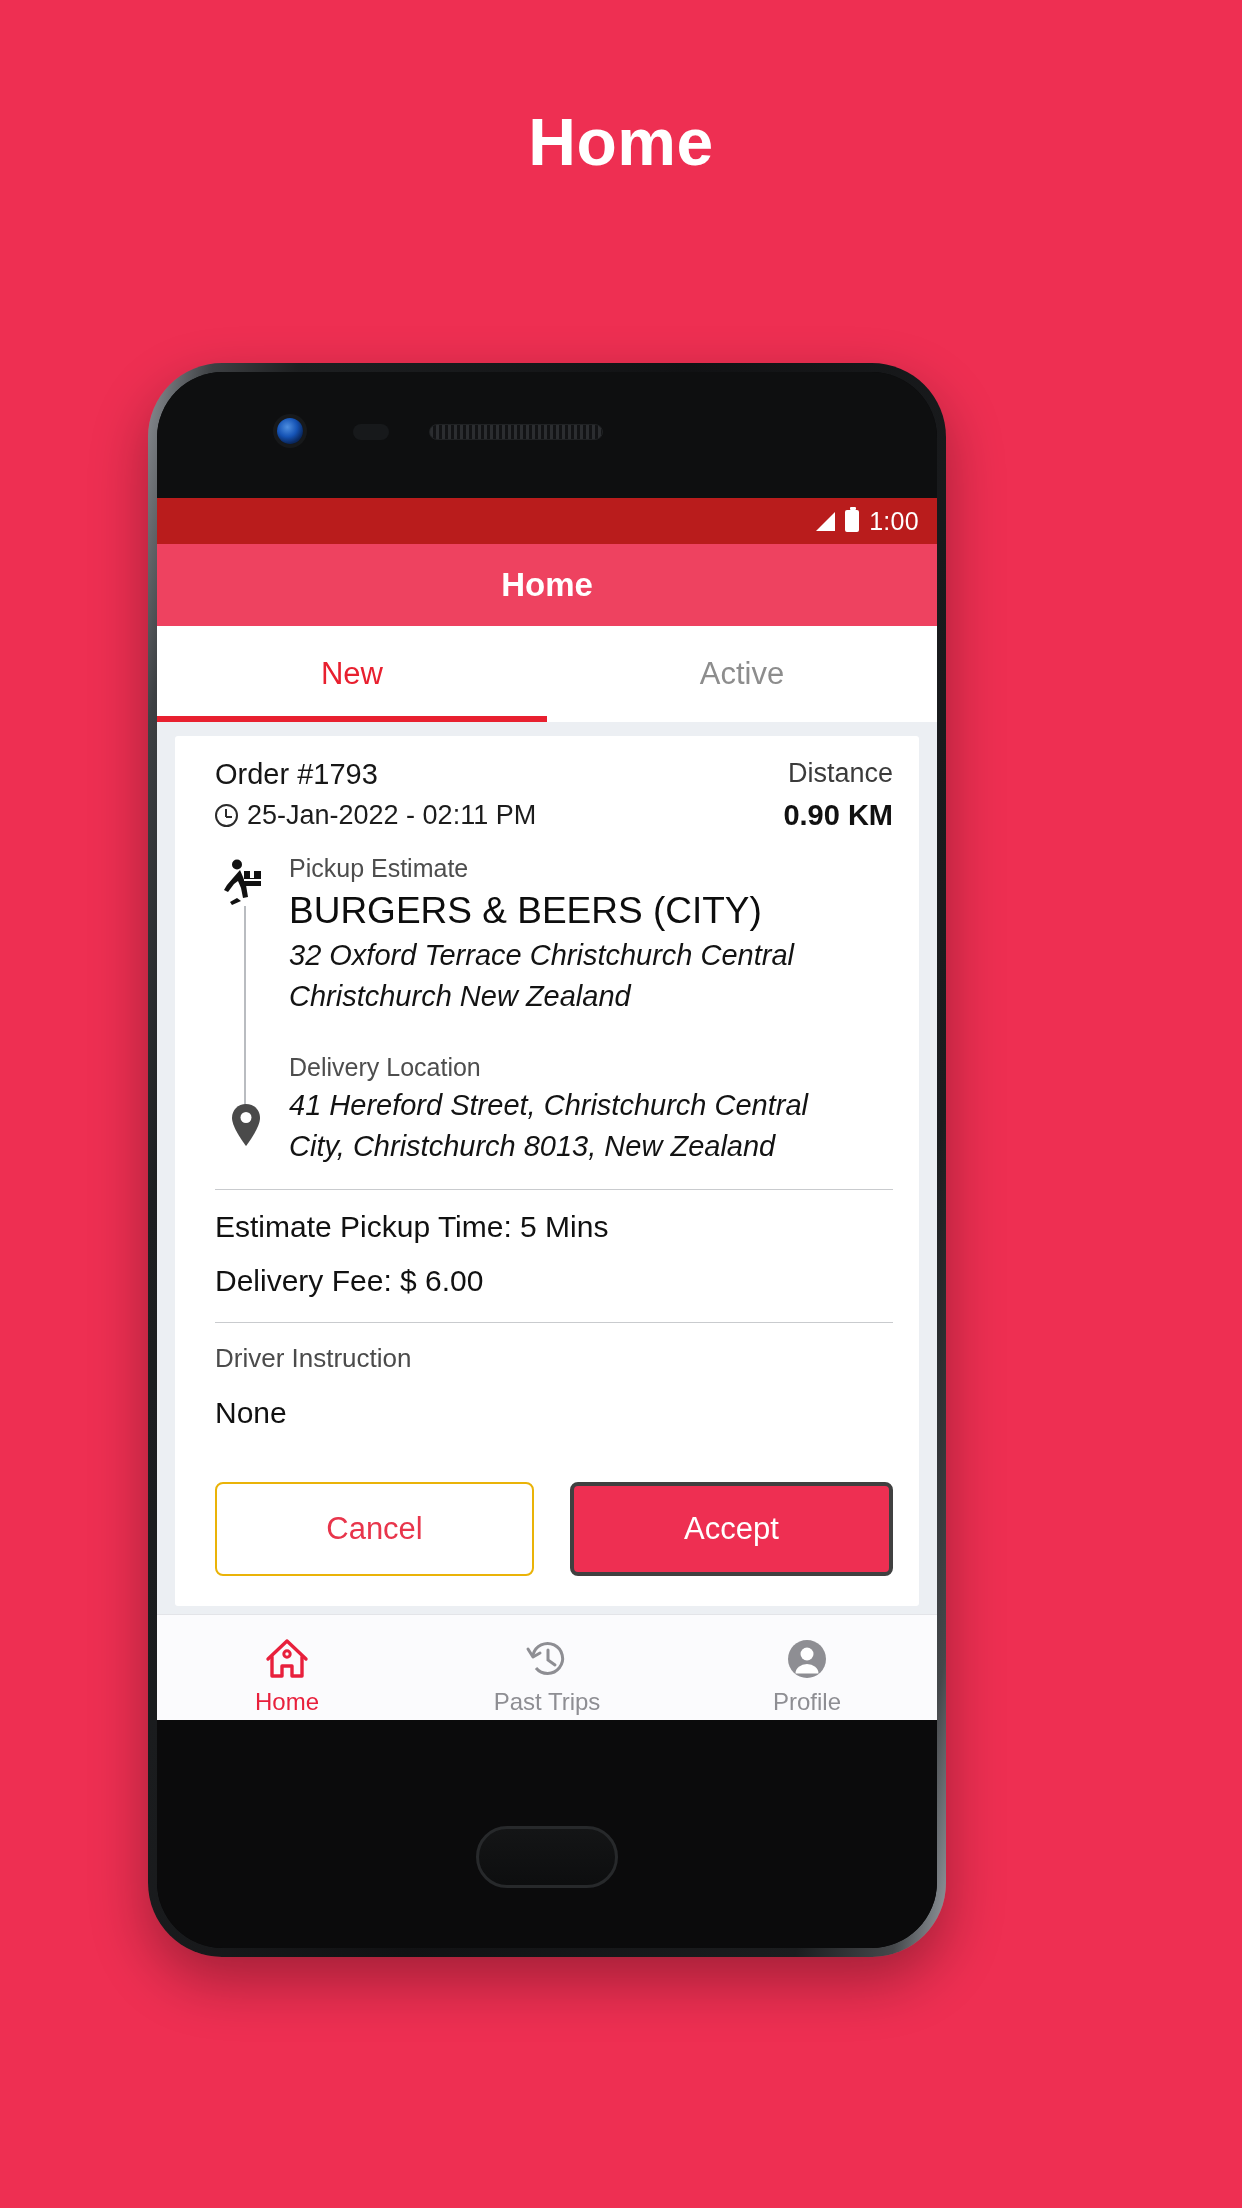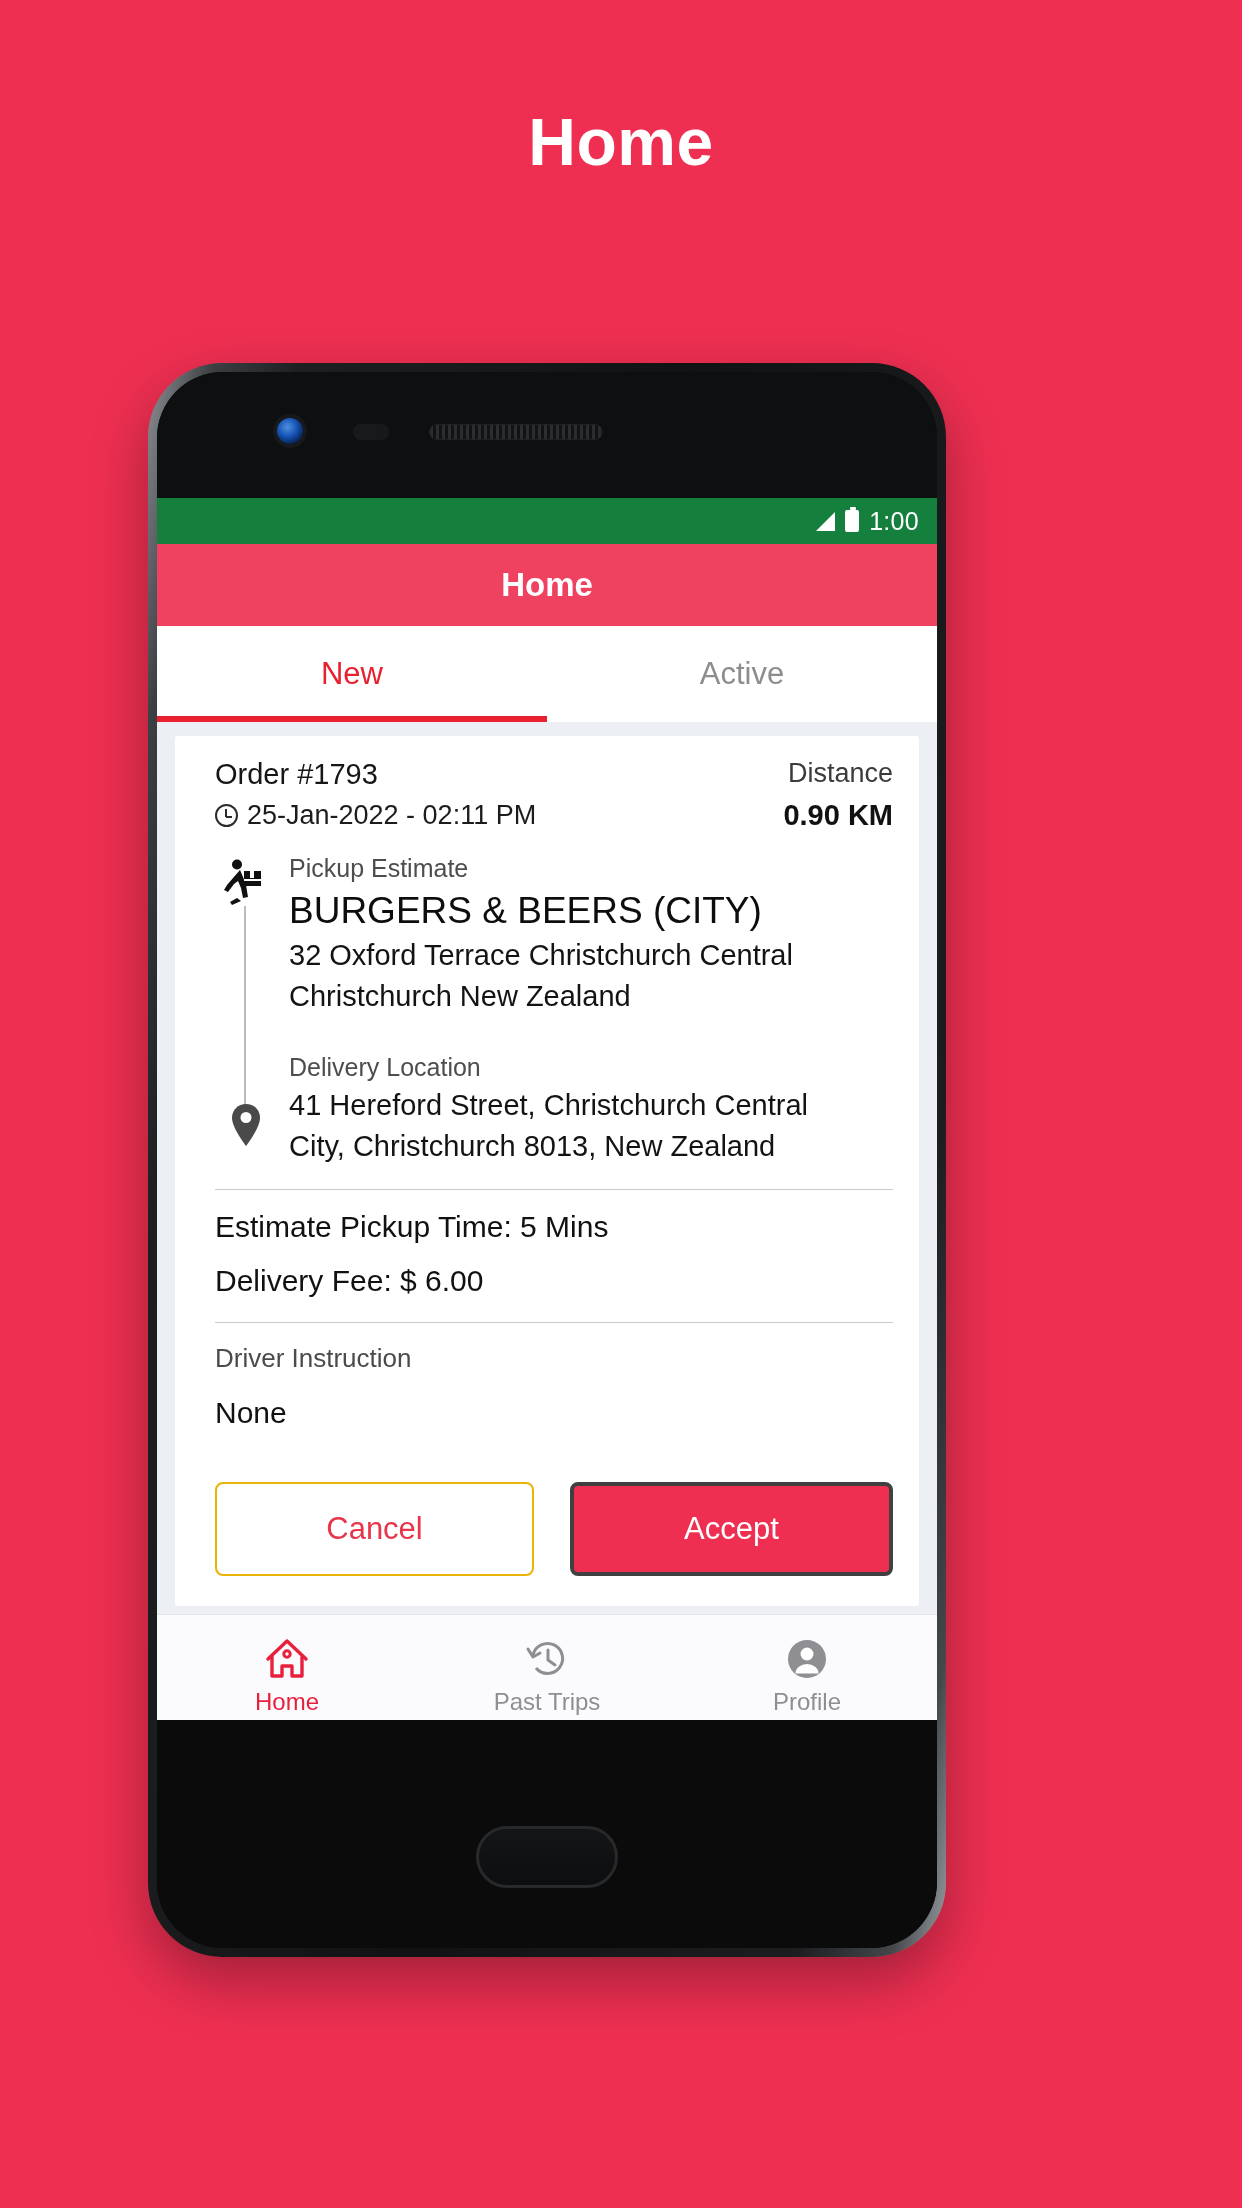--- a/index.html
+++ b/index.html
@@ -48,21 +48,21 @@
     background: radial-gradient(circle at 40% 35%, #4f8fe0 0%, #1553b5 42%, #0a2a63 70%, #06142e 100%);
     box-shadow: 0 0 0 4px #17191b; }
   .sensor { position:absolute; top:52px; left:196px; width:36px; height:16px; border-radius:8px; background:#17191b; }
   .earpiece { position:absolute; top:52px; left:272px; width:174px; height:16px; border-radius:8px;
     background: repeating-linear-gradient(90deg,#2b2d30 0 3px,#121315 3px 6px); border:1px solid #202224; }
 
   
   .screen { position:absolute; top:126px; left:0; width:100%; height:1240px; background:#ffffff; overflow:hidden; }
 
   
-  .statusbar { height:46px; background:#15803d; display:flex; align-items:center; justify-content:flex-end;
+  .statusbar { height:46px; background:#b91c1c; display:flex; align-items:center; justify-content:flex-end;
     padding-right:18px; gap:10px; }
   .sb-signal { width:0; height:0; border-left:19px solid transparent; border-bottom:19px solid #fff; }
   .sb-batt { width:14px; height:22px; border:2px solid #fff; border-radius:2px; position:relative; background:#fff; }
   .sb-batt::before { content:""; position:absolute; top:-5px; left:3px; width:6px; height:3px; background:#fff; border-radius:1px; }
   .sb-time { color:#fff; font-size:25px; letter-spacing:0.3px; }
 
   
   .appbar { height:82px; background:#ee4260; display:flex; align-items:center; justify-content:center; }
   .appbar-title { color:#fff; font-size:33px; font-weight:600; }
 
@@ -89,21 +89,21 @@
   .dist-label { font-size:27px; color:#3b3b3b; text-align:right; }
   .dist-value { font-size:29px; color:#111; font-weight:600; text-align:right; margin-top:10px; }
 
   
   .locs { position:relative; margin-top:22px; padding-left:74px; }
   .loc-connector { position:absolute; left:29px; top:52px; width:2px; height:206px; background:#b9bcc0; }
   .ic-runner { position:absolute; left:8px; top:4px; width:46px; height:48px; }
   .ic-pin { position:absolute; left:16px; top:250px; width:30px; height:42px; }
   .loc-label { font-size:25px; color:#4d4d4d; }
   .loc-name { font-size:37px; color:#0d0d0d; margin-top:7px; }
-  .loc-addr { font-size:29px; color:#131313; line-height:1.22; margin-top:6px; }
+  .loc-addr { font-size:29px; color:#131313; line-height:1.22; margin-top:6px;font-style:italic; }
   .loc-gap { height:38px; }
 
   .divider { height:1px; background:#c9cbce; margin:24px 0 0 0; }
   .info-line { font-size:30px; color:#111; margin-top:20px; }
   .instr-label { font-size:26px; color:#4b4b4b; margin-top:20px; }
   .instr-value { font-size:30px; color:#111; margin-top:22px; }
 
   .actions { display:flex; gap:36px; margin-top:52px; }
   .btn { flex:1; height:94px; border-radius:8px; display:flex; align-items:center; justify-content:center;
     font-size:31px; cursor:pointer; }

